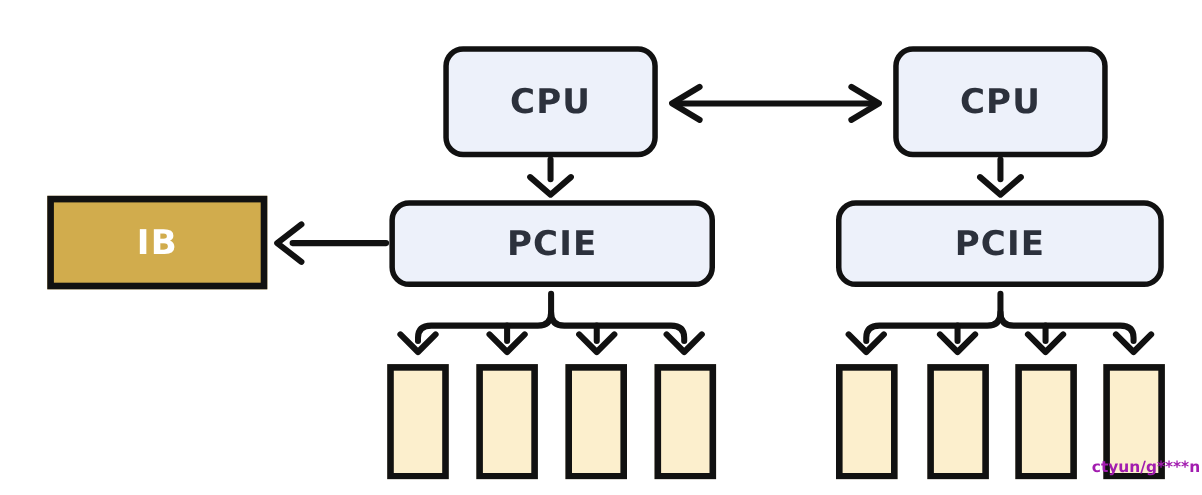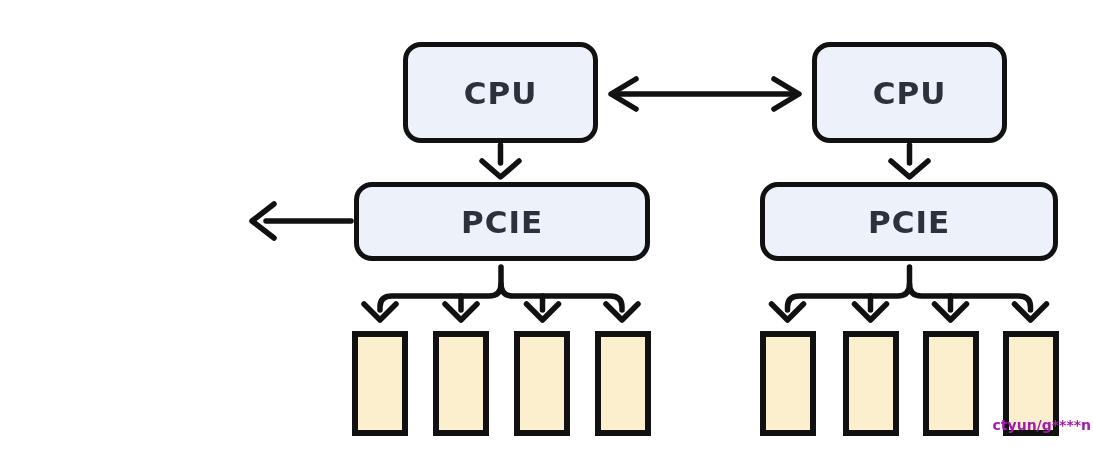--- a/index.html
+++ b/index.html
@@ -92,20 +92,23 @@
   </div>
   <div class="node cpu-right">
     <span>CPU</span>
   </div>
   <div class="node pcie-left">
     <span>PCIE</span>
   </div>
   <div class="node pcie-right">
     <span>PCIE</span>
   </div>
+  <div class="node node-ib ib">
+    <span>IB</span>
+  </div>
 
   <div class="gpu gpu-l1"></div>
   <div class="gpu gpu-l2"></div>
   <div class="gpu gpu-l3"></div>
   <div class="gpu gpu-l4"></div>
 
   <div class="gpu gpu-r1"></div>
   <div class="gpu gpu-r2"></div>
   <div class="gpu gpu-r3"></div>
   <div class="gpu gpu-r4"></div>

